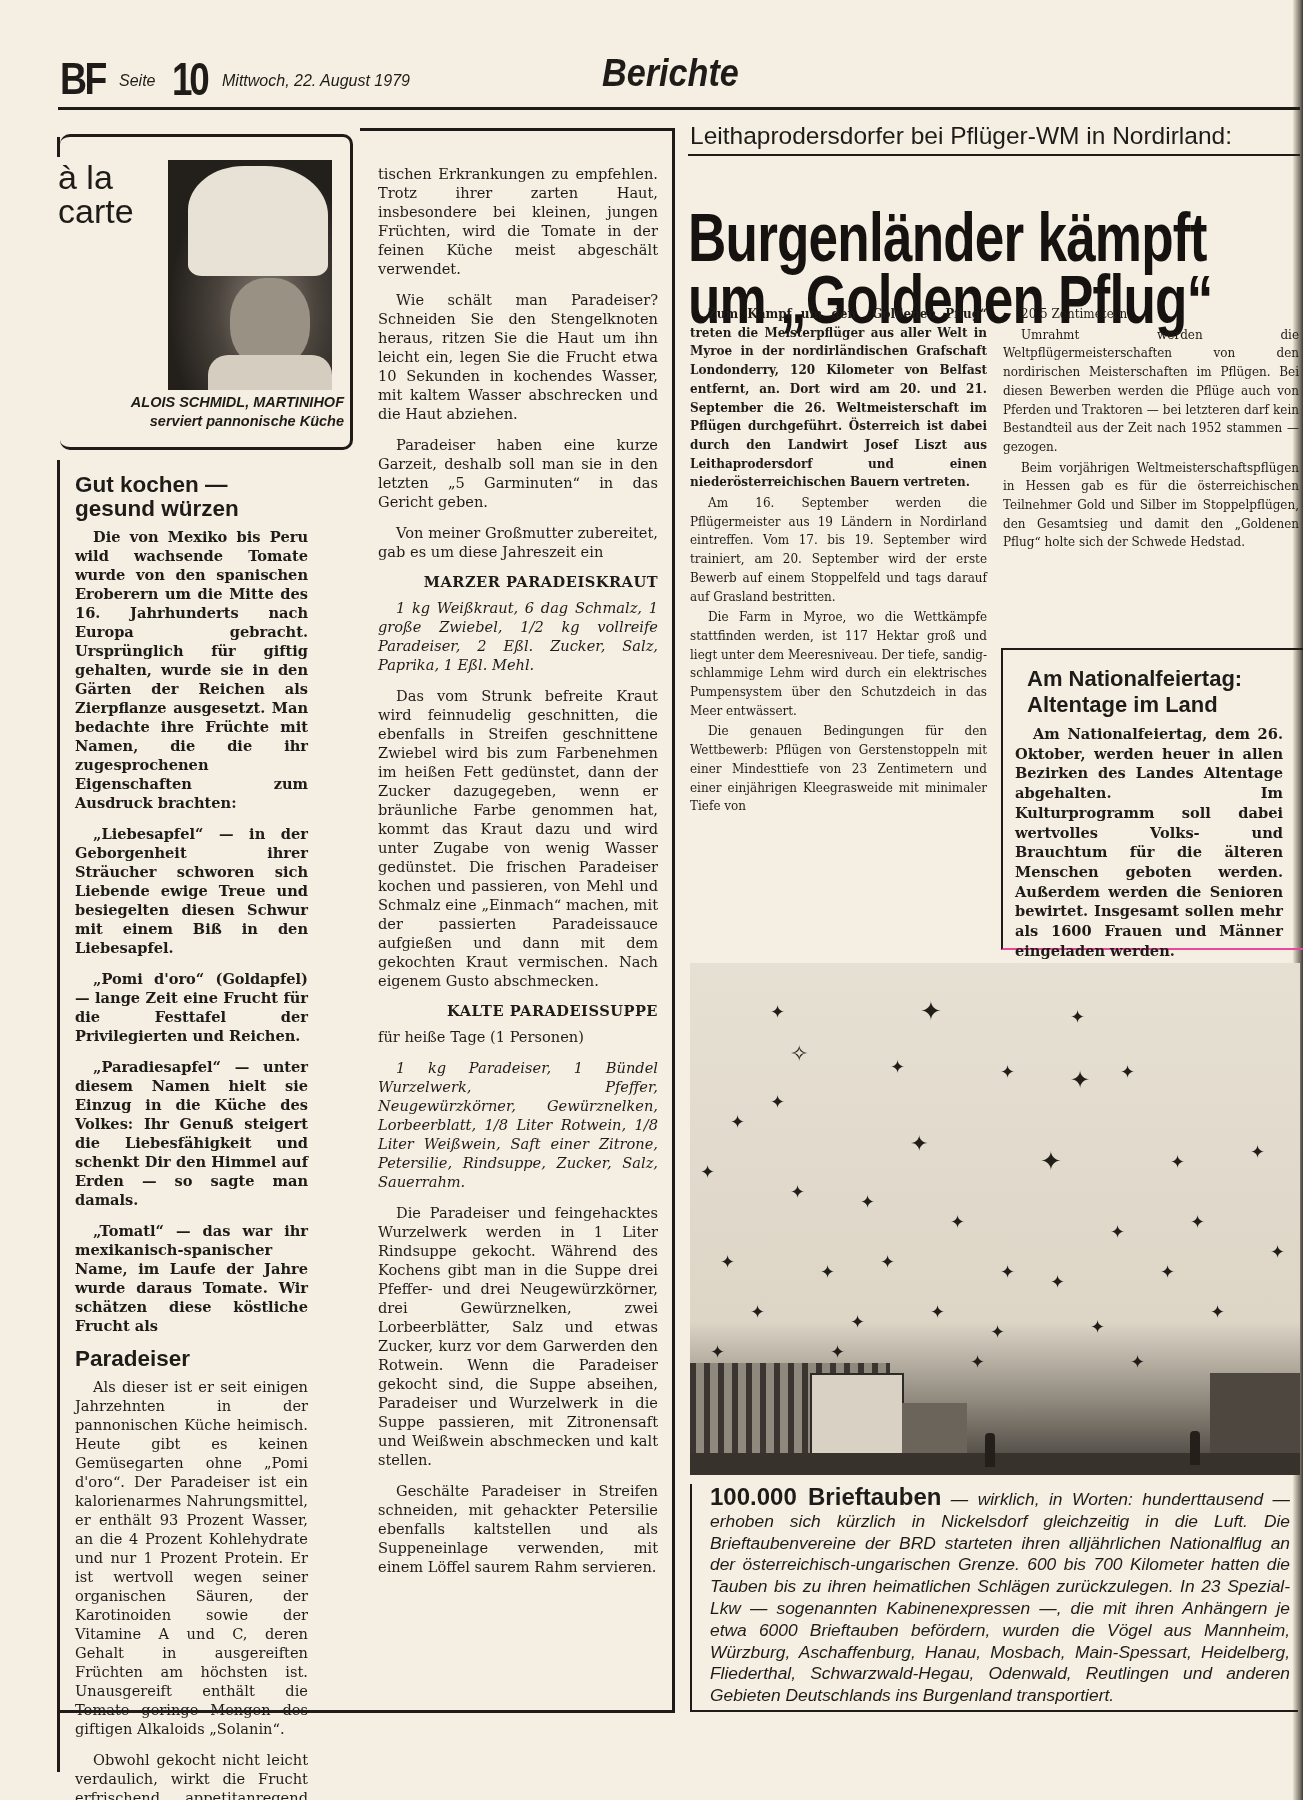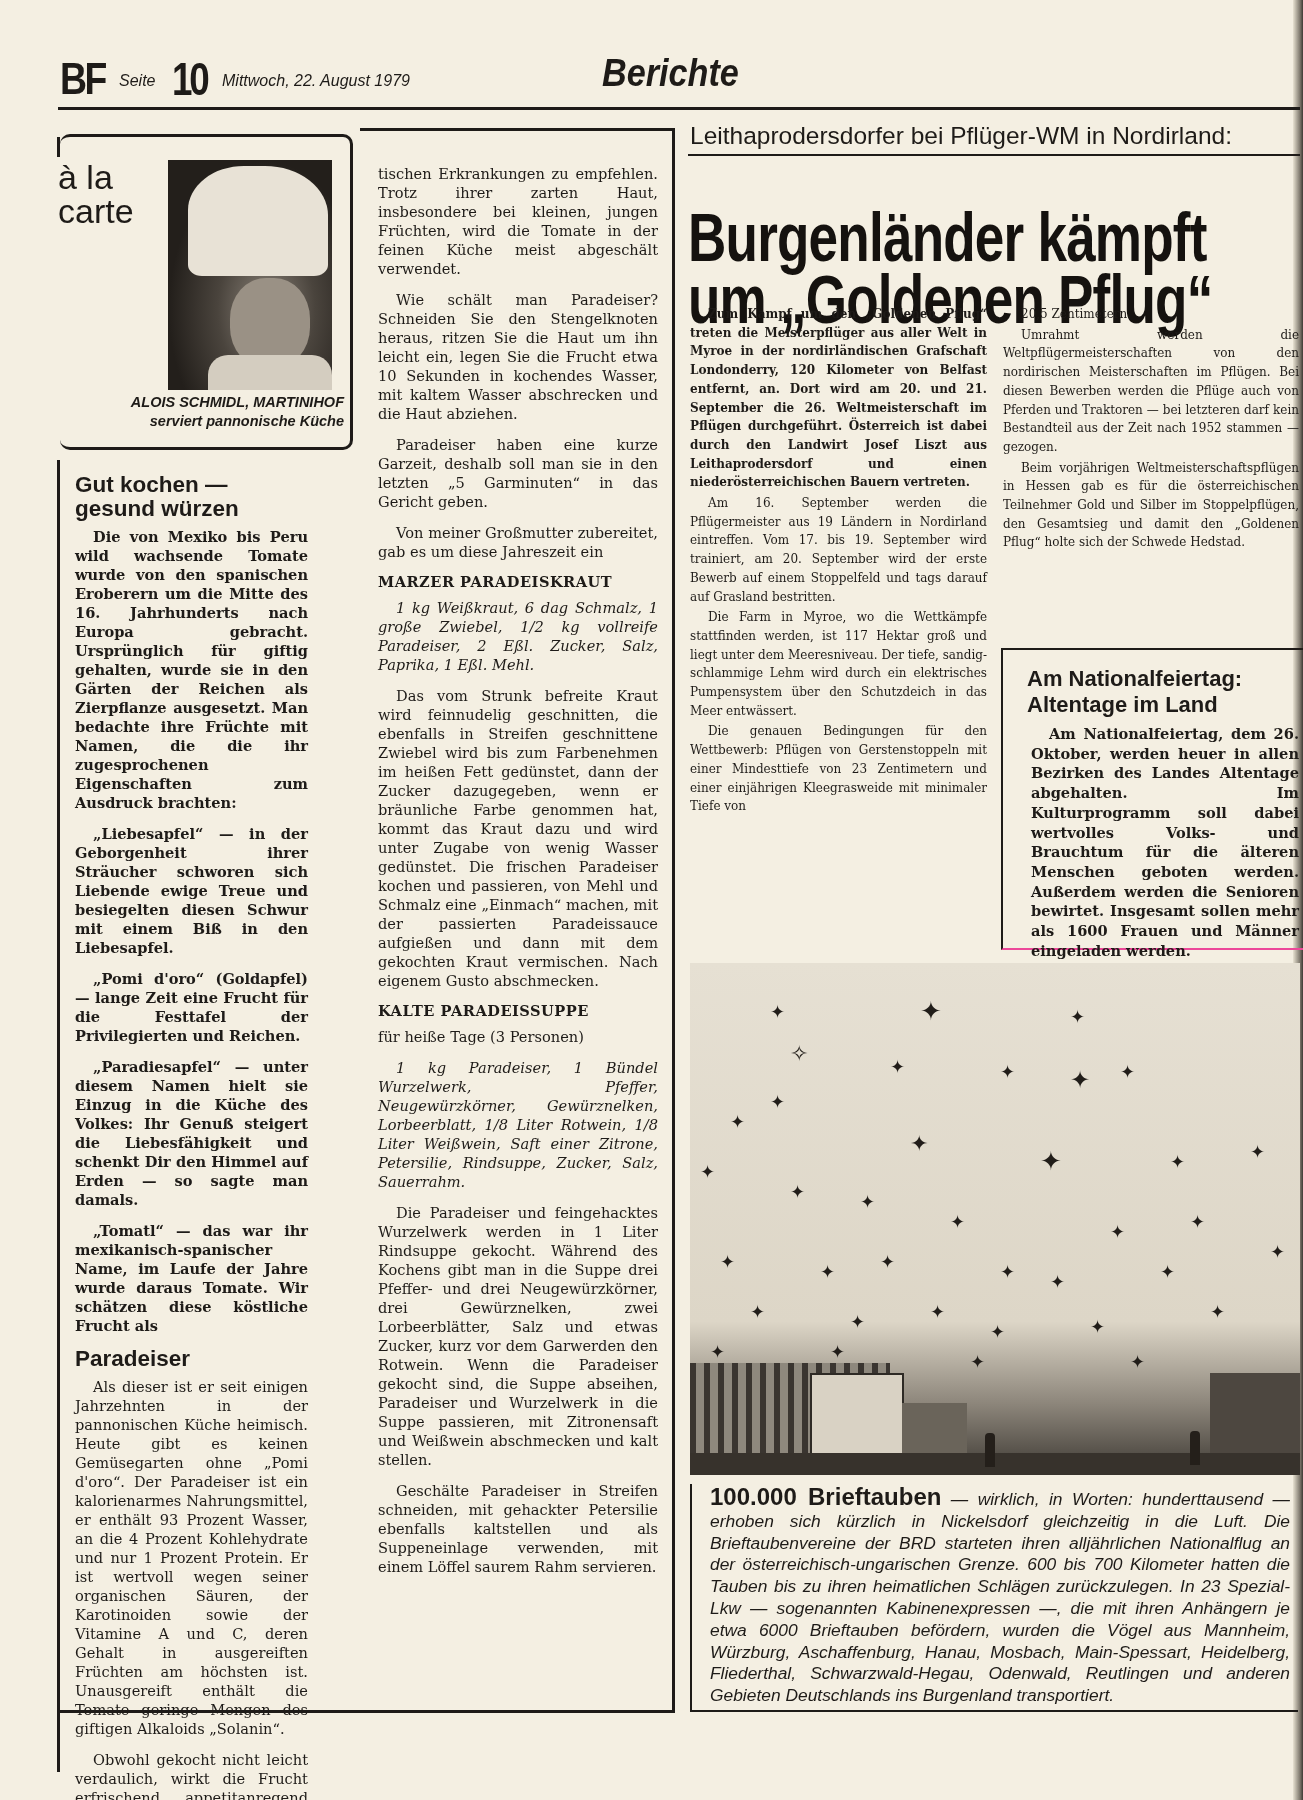--- a/index.html
+++ b/index.html
@@ -38,40 +38,40 @@
   .chef .coat { position:absolute; left:40px; top:195px; width:124px; height:40px; background:#d4cdc0; border-radius:20px 20px 0 0; }
   .caption1 { position:absolute; left:58px; top:393px; width:286px; text-align:right;
     font-family:"Liberation Sans",sans-serif; font-style:italic; font-weight:bold; font-size:14.5px; line-height:19px; }
   .col1-rule { position:absolute; left:57px; top:460px; width:3px; height:1312px; background:#1e1b18; }
   .col1 { position:absolute; left:75px; top:473px; width:233px; }
   .h2 { font-family:"Liberation Sans",sans-serif; font-weight:bold; font-size:22.5px; line-height:24px; margin:0 0 6px 0; }
   p.body { margin:0 0 12px 0; font-size:14.6px; line-height:19px; text-align:justify; text-indent:18px; hyphens:manual; }
   p.bold { font-weight:bold; }
   p.it { font-style:italic; }
   p.noind { text-indent:0; }
-  .rh { font-weight:bold; font-size:14.6px; letter-spacing:0.5px; margin:0 0 8px 0; }
+  .rh { font-weight:bold; font-size:14.6px; letter-spacing:0.5px; margin:0 0 8px 0;text-align:right; }
   .bottom-rule1 { position:absolute; left:57px; top:1710px; width:618px; height:3px; background:#1e1b18; }
 
   
   .col2-rule-top { position:absolute; left:360px; top:128px; width:315px; height:3px; background:#1e1b18; }
   .col2-rule-right { position:absolute; left:672px; top:128px; width:3px; height:1584px; background:#1e1b18; }
   .col2 { position:absolute; left:378px; top:164px; width:280px; }
 
   
   .kicker { position:absolute; left:690px; top:122px; font-family:"Liberation Sans",sans-serif; font-size:24.5px; white-space:nowrap; }
   .kicker-rule { position:absolute; left:688px; top:154px; width:612px; height:2px; background:#1e1b18; }
   .headline { position:absolute; left:688px; top:160px; width:620px; font-family:"Liberation Sans",sans-serif;
     font-weight:bold; font-size:68px; line-height:62px; letter-spacing:-1px; transform:scaleX(0.78); transform-origin:left; white-space:nowrap; color:#15120f; }
   .col3 { position:absolute; left:690px; top:305px; width:297px; }
   .col3 p.body, .col4 p.body { text-indent:18px; margin:0 0 2px 0; font-size:12px; line-height:18.7px; }
   .col4 { position:absolute; left:1003px; top:305px; width:296px; }
   .box { position:absolute; left:1001px; top:648px; width:300px; height:298px;
     border-left:2px solid #1e1b18; border-top:2px solid #1e1b18; border-bottom:2px solid #ec4899; }
   .box .h3 { position:absolute; left:24px; top:16px; font-family:"Liberation Sans",sans-serif; font-weight:bold; font-size:22px; line-height:26px; }
-  .box .txt { position:absolute; left:28px; top:74px; width:268px; }
+  .box .txt { position:absolute; left:12px; top:74px; width:268px; }
   .box p.body { font-weight:bold; margin:0; line-height:19.7px; }
 
   .photo { position:absolute; left:690px; top:963px; width:610px; height:512px; overflow:hidden;
     background:linear-gradient(to bottom,#e6e0d3 0%,#ddd6c7 70%,#8d867b 86%,#3e3a34 100%); }
   .photo .bird { position:absolute; color:#211d19; font-size:18px; line-height:1; }
   .photo .truck1 { position:absolute; left:0; top:400px; width:200px; height:100px; background:repeating-linear-gradient(90deg,#3a3530 0 6px,#8e887d 6px 14px); }
   .photo .truck1b { position:absolute; left:120px; top:410px; width:90px; height:90px; background:#d9d2c4; border:2px solid #2e2a25; }
   .photo .cab1 { position:absolute; left:212px; top:440px; width:65px; height:60px; background:#6a645a; }
   .photo .truck2 { position:absolute; left:520px; top:410px; width:90px; height:95px; background:#4d4740; }
   .photo .ground { position:absolute; left:0; top:490px; width:610px; height:22px; background:#37322c; }
@@ -132,21 +132,21 @@
 <div class="col2-rule-right"></div>
 <article class="col2">
   <p class="body noind">tischen Erkrankungen zu empfehlen. Trotz ihrer zarten Haut, insbesondere bei kleinen, jungen Früchten, wird die Tomate in der feinen Küche meist abgeschält verwendet.</p>
   <p class="body">Wie schält man Paradeiser? Schneiden Sie den Stengelknoten heraus, ritzen Sie die Haut um ihn leicht ein, legen Sie die Frucht etwa 10 Sekunden in kochendes Wasser, mit kaltem Wasser abschrecken und die Haut abziehen.</p>
   <p class="body">Paradeiser haben eine kurze Garzeit, deshalb soll man sie in den letzten „5 Garminuten“ in das Gericht geben.</p>
   <p class="body">Von meiner Großmutter zubereitet, gab es um diese Jahreszeit ein</p>
   <div class="rh">MARZER PARADEISKRAUT</div>
   <p class="body it">1 kg Weißkraut, 6 dag Schmalz, 1 große Zwiebel, 1/2 kg vollreife Paradeiser, 2 Eßl. Zucker, Salz, Paprika, 1 Eßl. Mehl.</p>
   <p class="body">Das vom Strunk befreite Kraut wird feinnudelig geschnitten, die ebenfalls in Streifen geschnittene Zwiebel wird bis zum Farbenehmen im heißen Fett gedünstet, dann der Zucker dazugegeben, wenn er bräunliche Farbe genommen hat, kommt das Kraut dazu und wird unter Zugabe von wenig Wasser gedünstet. Die frischen Paradeiser kochen und passieren, von Mehl und Schmalz eine „Einmach“ machen, mit der passierten Paradeissauce aufgießen und dann mit dem gekochten Kraut vermischen. Nach eigenem Gusto abschmecken.</p>
   <div class="rh">KALTE PARADEISSUPPE</div>
-  <p class="body noind">für heiße Tage (3 Personen)</p>
+  <p class="body noind">für heiße Tage (1 Personen)</p>
   <p class="body it">1 kg Paradeiser, 1 Bündel Wurzelwerk, Pfeffer, Neugewürzkörner, Gewürznelken, Lorbeerblatt, 1/8 Liter Rotwein, 1/8 Liter Weißwein, Saft einer Zitrone, Petersilie, Rindsuppe, Zucker, Salz, Sauerrahm.</p>
   <p class="body">Die Paradeiser und feingehacktes Wurzelwerk werden in 1 Liter Rindsuppe gekocht. Während des Kochens gibt man in die Suppe drei Pfeffer- und drei Neugewürzkörner, drei Gewürznelken, zwei Lorbeerblätter, Salz und etwas Zucker, kurz vor dem Garwerden den Rotwein. Wenn die Paradeiser gekocht sind, die Suppe abseihen, Paradeiser und Wurzelwerk in die Suppe passieren, mit Zitronensaft und Weißwein abschmecken und kalt stellen.</p>
   <p class="body">Geschälte Paradeiser in Streifen schneiden, mit gehackter Petersilie ebenfalls kaltstellen und als Suppeneinlage verwenden, mit einem Löffel saurem Rahm servieren.</p>
 </article>
 
 <div class="kicker">Leithaprodersdorfer bei Pflüger-WM in Nordirland:</div>
 <div class="kicker-rule"></div>
 <h1 class="headline">
   <div>Burgenländer kämpft</div>
   <div>um „Goldenen Pflug“</div>

